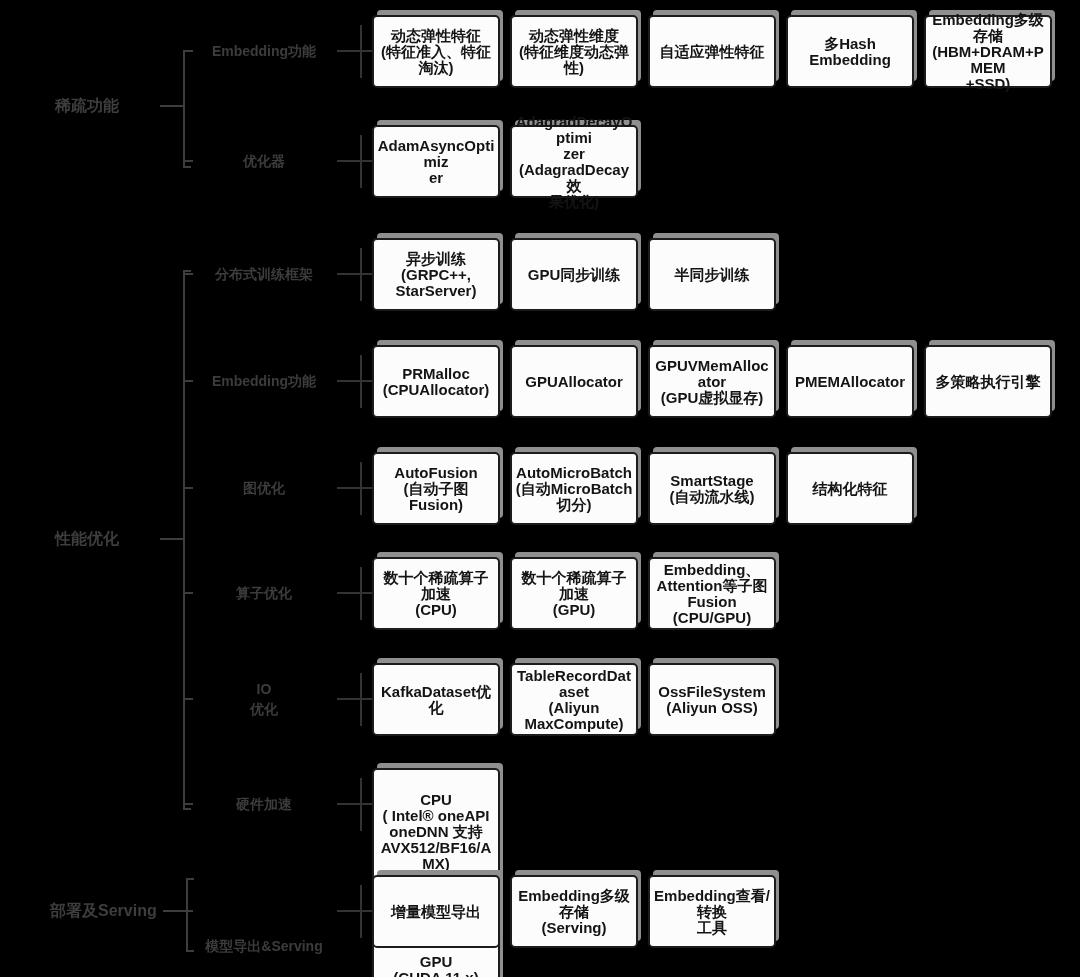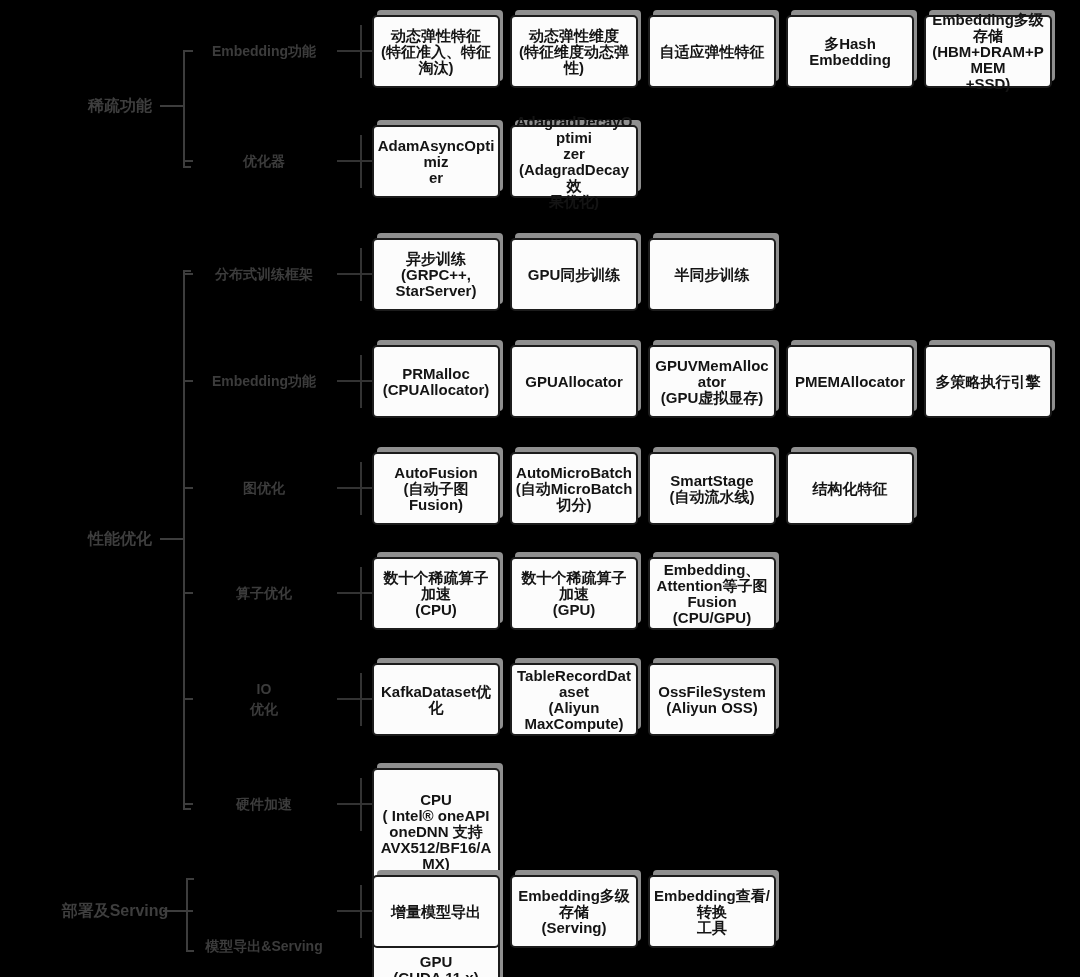--- a/index.html
+++ b/index.html
@@ -18,21 +18,21 @@
     display:flex;align-items:center;justify-content:center;
     text-align:center;padding:2px 3px;
   }
   .box span{
     white-space:pre-line;overflow-wrap:anywhere;
     font-size:15px;line-height:16px;color:#141414;font-weight:600;
   }
 
   
   .group-label{
-    position:absolute;left:55px;width:130px;text-align:center;
+    position:absolute;left:55px;width:130px;
     font-size:16px;line-height:22px;font-weight:700;color:#3e3e3e;white-space:pre-line;
   }
   .g3{left:50px;}
   .branch-label{
     position:absolute;left:193px;width:142px;text-align:center;
     font-size:14px;line-height:20px;font-weight:600;color:#3c3c3c;white-space:pre-line;
   }
 
   
   .ln{position:absolute;background:#3d3d3d;}

